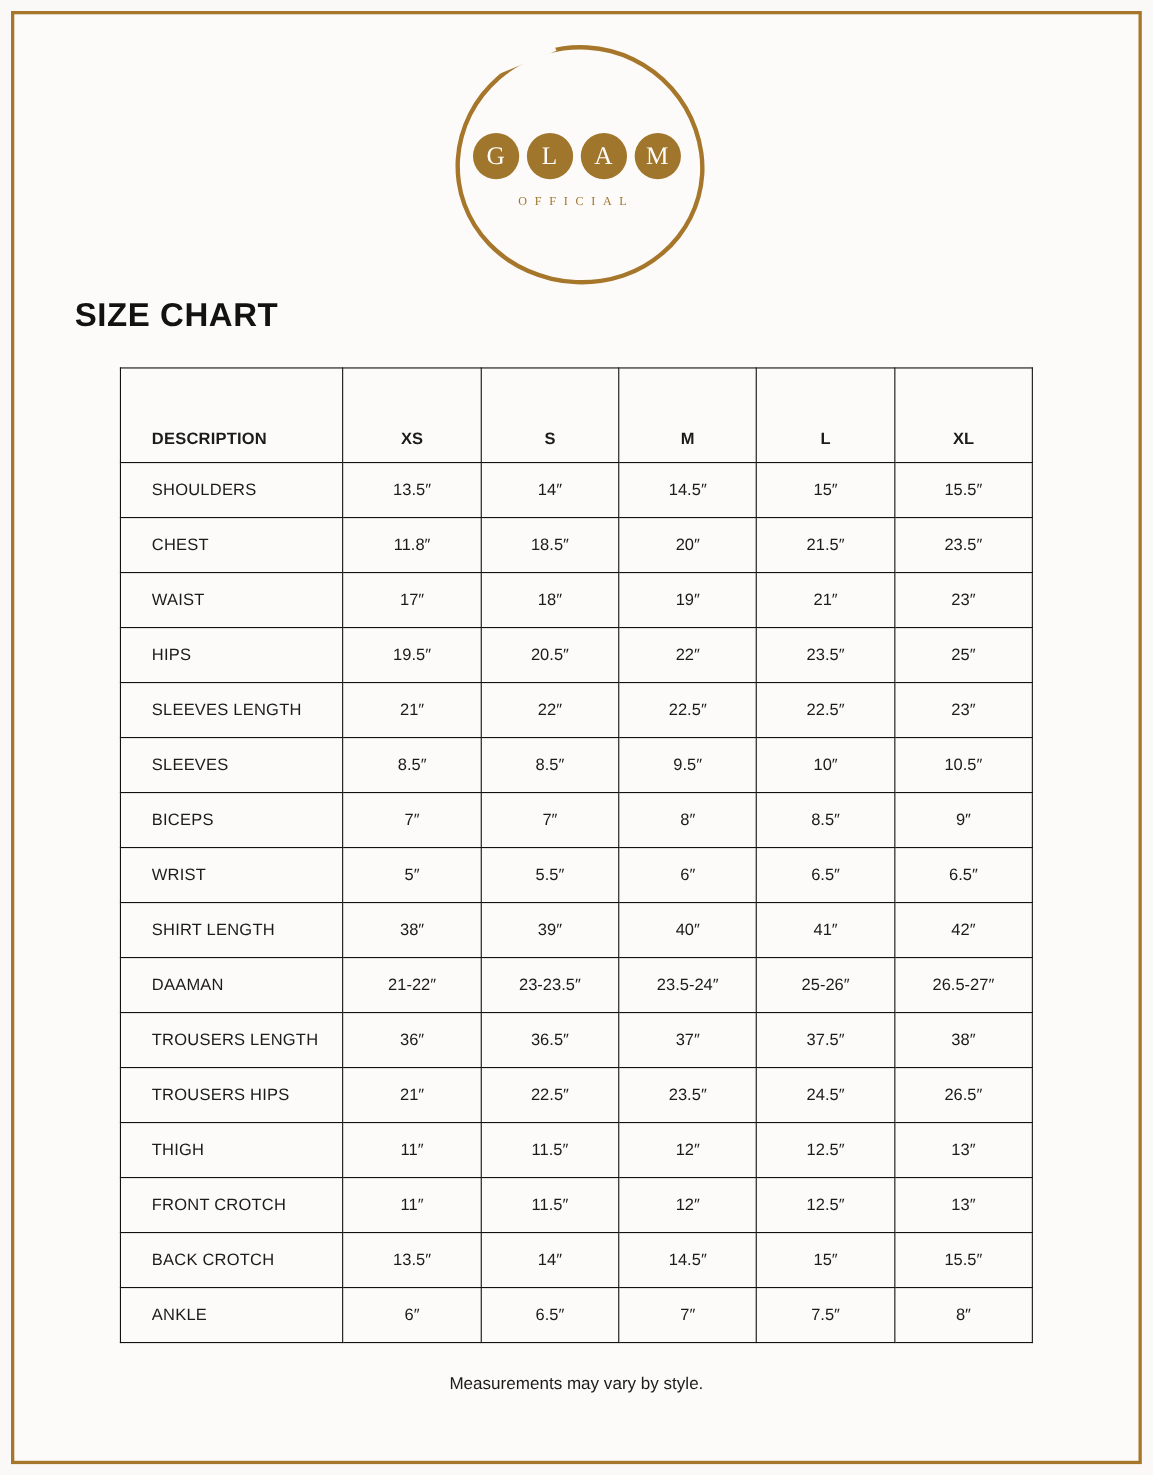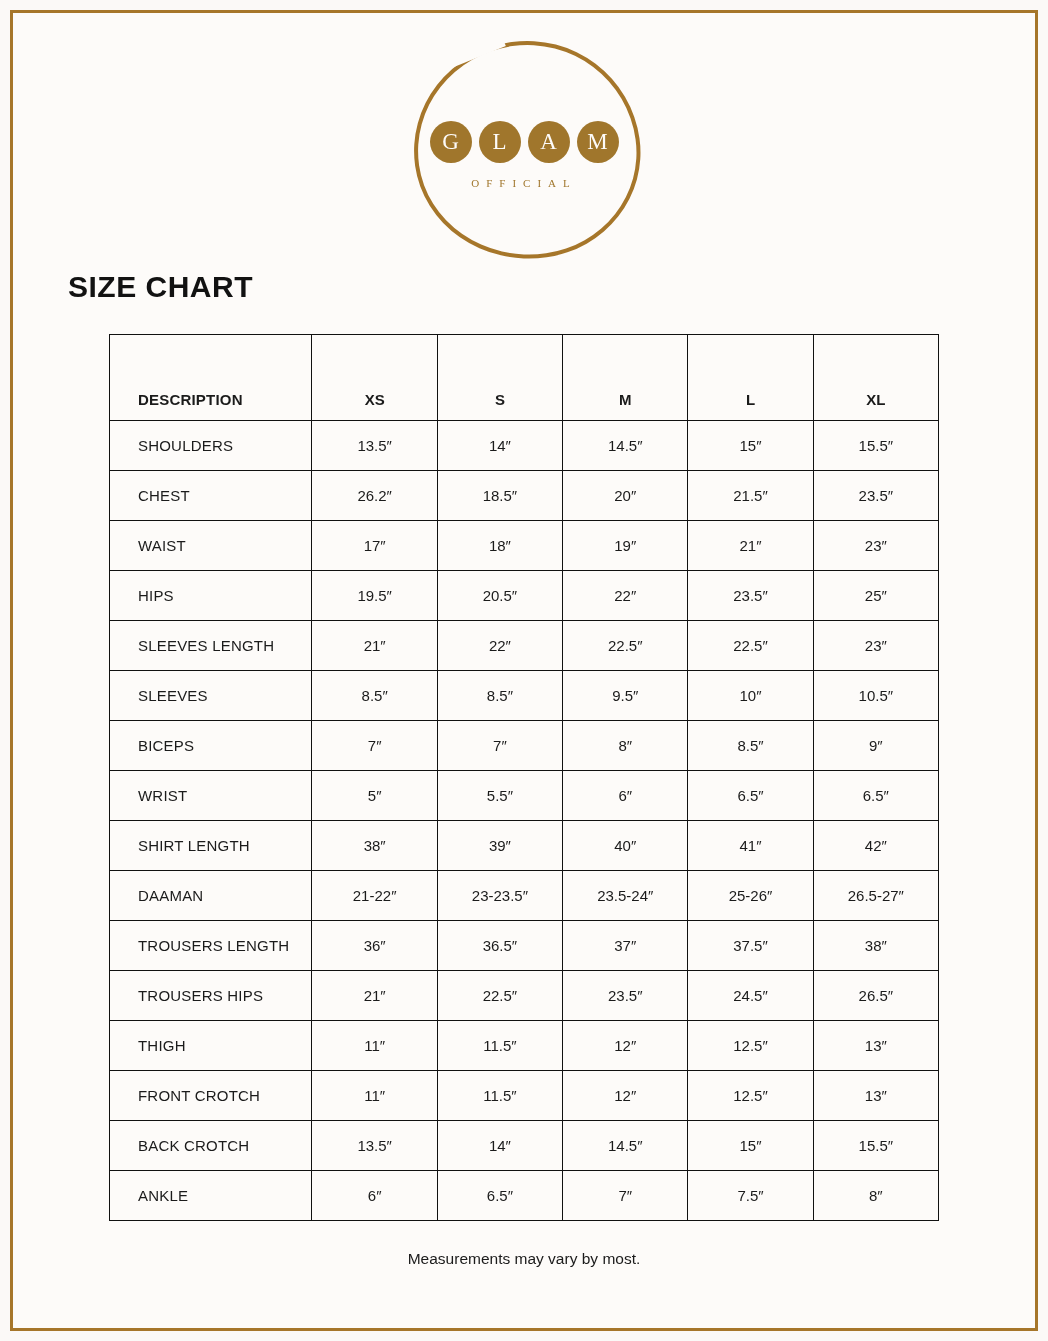--- a/index.html
+++ b/index.html
@@ -210,21 +210,21 @@
           <tr>
             <td class="row-label">SHOULDERS</td>
             <td class="val">13.5″</td>
             <td class="val">14″</td>
             <td class="val">14.5″</td>
             <td class="val">15″</td>
             <td class="val">15.5″</td>
           </tr>
           <tr>
             <td class="row-label">CHEST</td>
-            <td class="val">26.2″</td>
+            <td class="val">11.8″</td>
             <td class="val">18.5″</td>
             <td class="val">20″</td>
             <td class="val">21.5″</td>
             <td class="val">23.5″</td>
           </tr>
           <tr>
             <td class="row-label">WAIST</td>
             <td class="val">17″</td>
             <td class="val">18″</td>
             <td class="val">19″</td>
@@ -332,17 +332,17 @@
             <td class="val">6″</td>
             <td class="val">6.5″</td>
             <td class="val">7″</td>
             <td class="val">7.5″</td>
             <td class="val">8″</td>
           </tr>
         </tbody>
     </table>
 
     <div class="footnote">
-      <div>Measurements may vary by most.</div>
+      <div>Measurements may vary by style.</div>
     </div>
 
   </div>
 </div>
 
 </body></html>

